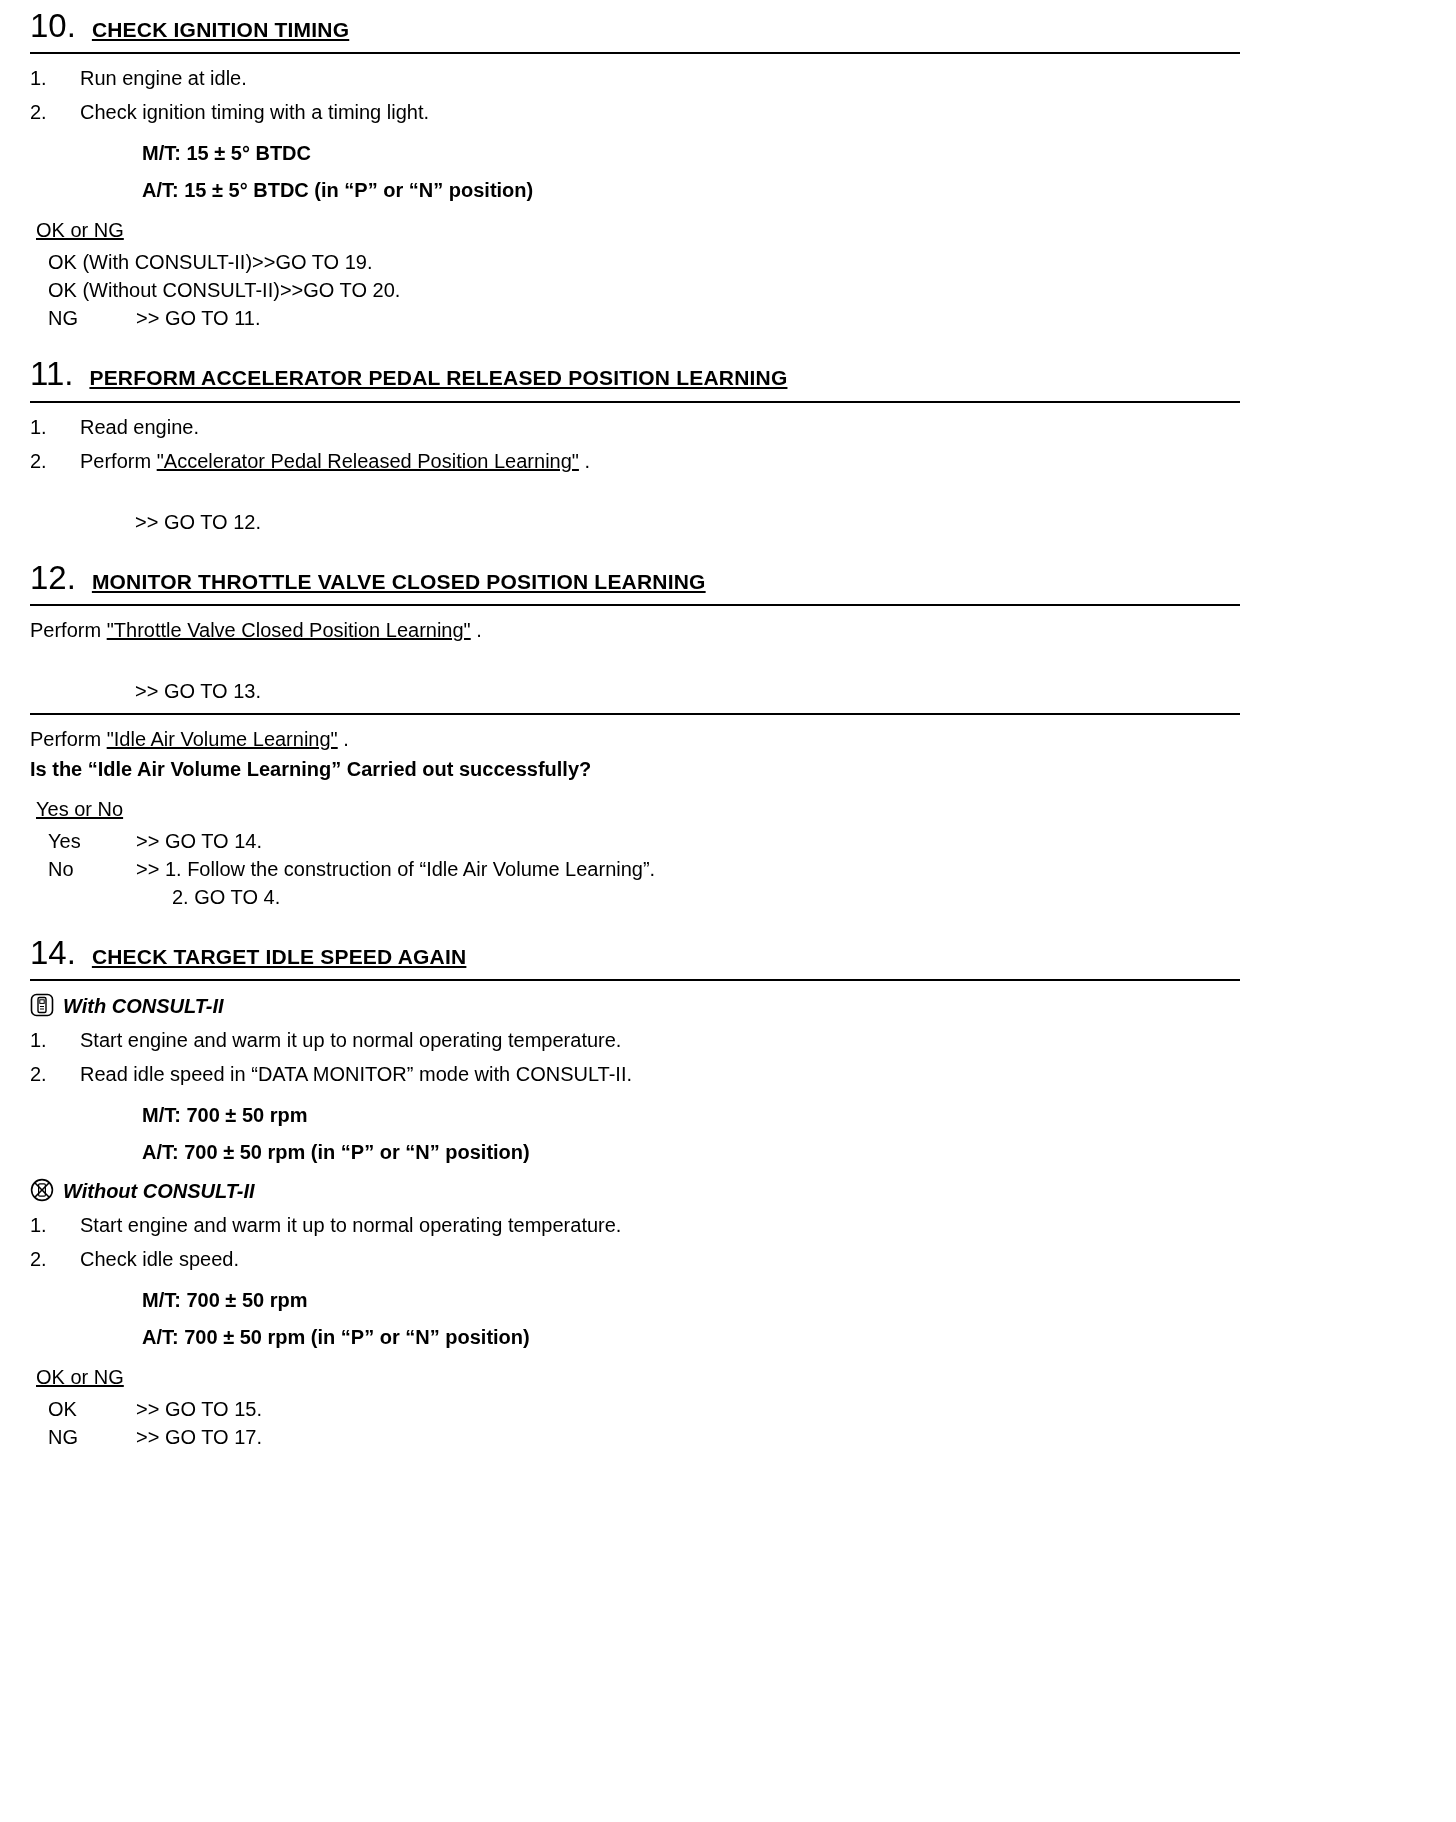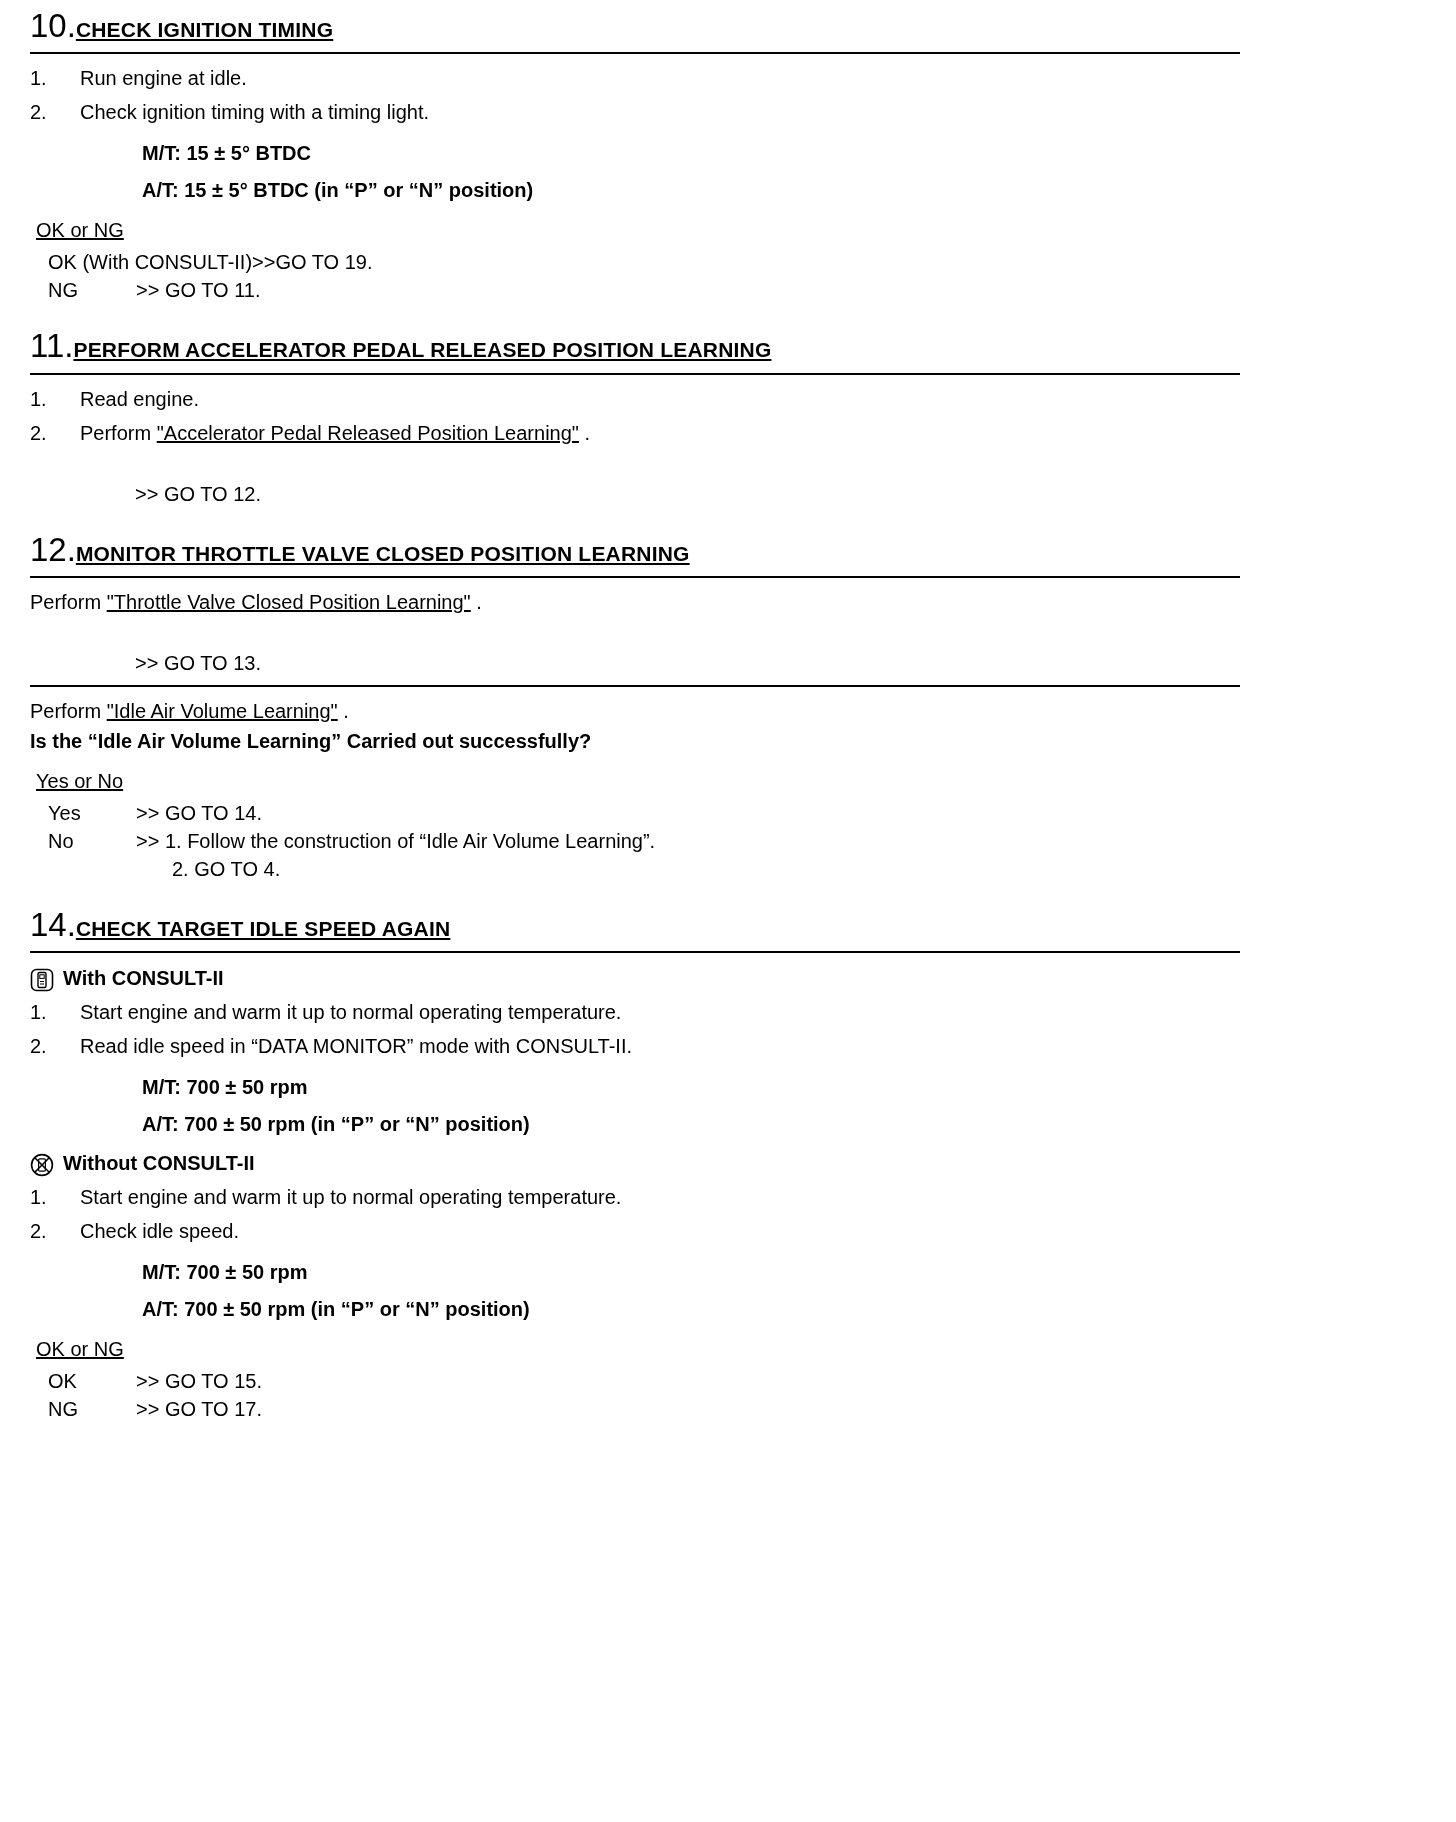--- a/index.html
+++ b/index.html
@@ -12,20 +12,21 @@
     font-size: 20px;
     line-height: 1.35;
   }
   .page {
     width: 1270px;
     padding: 6px 0 40px 30px;
   }
   .section-head {
     display: flex;
     align-items: baseline;
+    gap: 16px;
     margin-top: 24px;
   }
   section:first-child .section-head { margin-top: 2px; }
   .section-num {
     font-size: 33px;
     line-height: 1.1;
     font-weight: normal;
   }
   .section-title {
     font-weight: bold;
@@ -55,24 +56,25 @@
     margin: 13px 0 4px 6px;
     width: max-content;
   }
   .results { margin: 2px 0 6px 18px; }
   .result-row { display: flex; line-height: 1.4; }
   .result-label { min-width: 88px; flex: none; white-space: nowrap; }
   .result-row.cont { padding-left: 124px; }
   .goto-line { margin: 34px 0 8px 105px; }
   .subhead {
     display: flex;
-    align-items: flex-end;
+    align-items: flex-start;
     gap: 9px;
     font-weight: bold;
     margin: 12px 0 6px 0;
+    font-style: italic;
   }
   .subhead .icon {
     width: 24px;
     height: 24px;
     flex: none;
     display: inline-flex;
   }
   .doc-link {
     color: #000;
     text-decoration: underline;
@@ -102,20 +104,24 @@
         </div>
         <div class="spec">
           <div class="spec-line">M/T: 15 ± 5° BTDC</div>
           <div class="spec-line">A/T: 15 ± 5° BTDC (in “P” or “N” position)</div>
         </div>
         <div class="decision">OK or NG</div>
         <div class="results">
           <div class="result-row">
             <span class="result-label">OK (With CONSULT-II)</span>
             <span class="result-action">&gt;&gt;GO TO 19.</span>
+          </div>
+          <div class="result-row">
+            <span class="result-label">OK (Without CONSULT-II)</span>
+            <span class="result-action">&gt;&gt;GO TO 20.</span>
           </div>
           <div class="result-row">
             <span class="result-label">NG</span>
             <span class="result-action">&gt;&gt; GO TO 11.</span>
           </div>
         </div>
       </section>
       <section class="section">
         <div class="section-head">
           <span class="section-num">11.</span>

